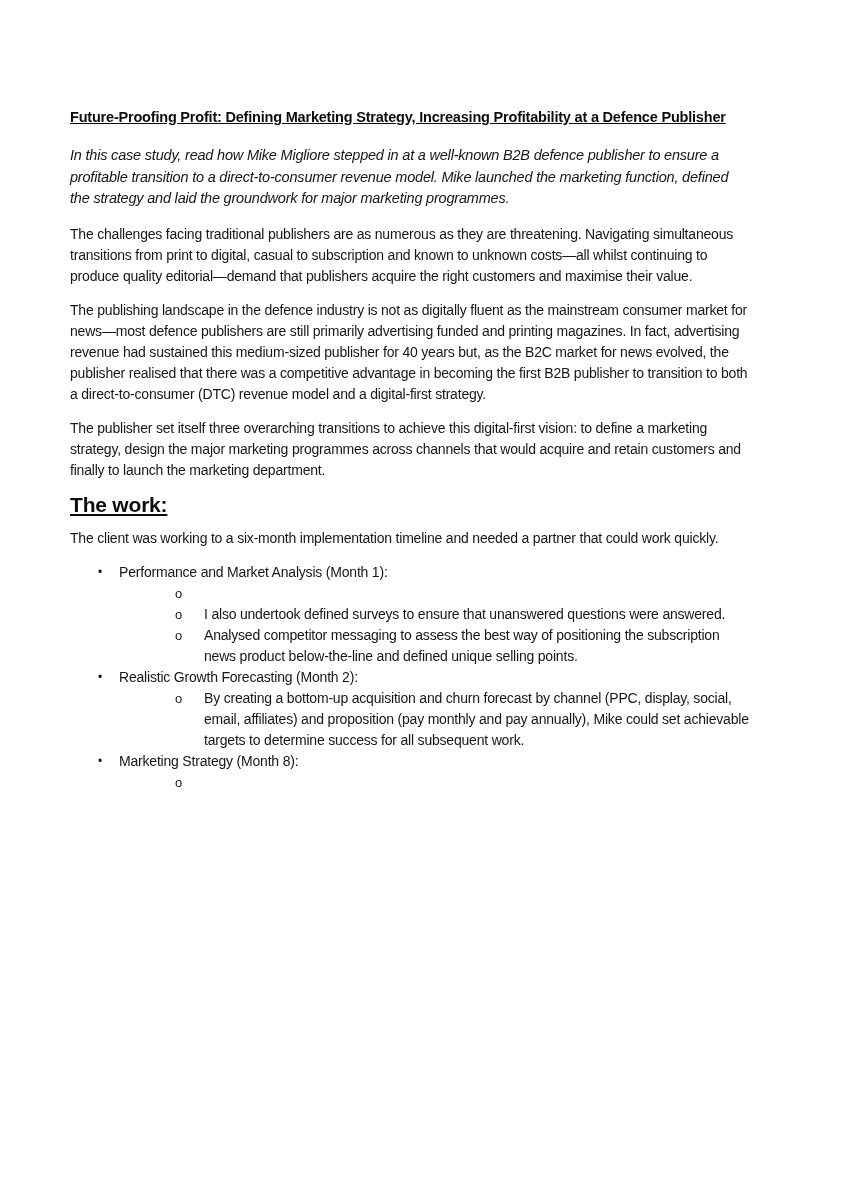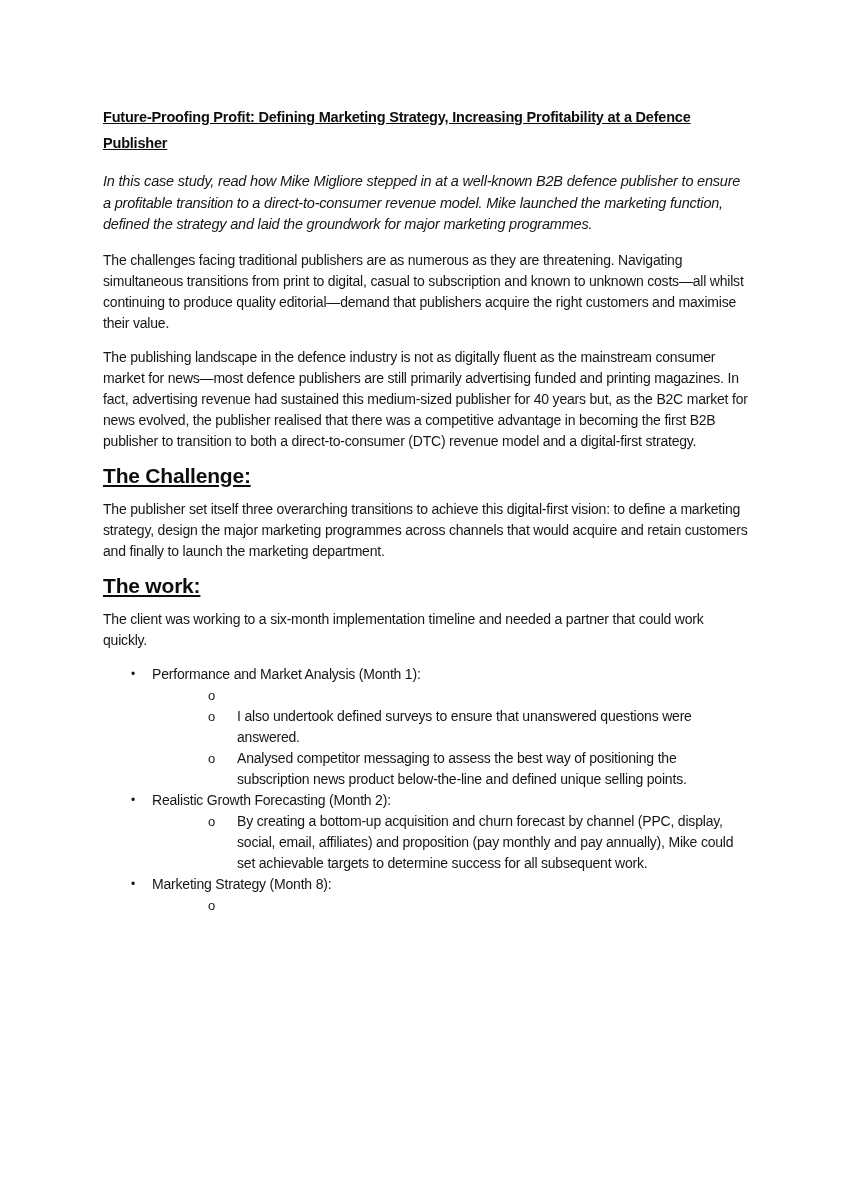--- a/index.html
+++ b/index.html
@@ -6,21 +6,21 @@
     margin: 0;
     padding: 0;
     background: #ffffff;
   }
   .page {
     position: relative;
     width: 850px;
     height: 1202px;
     background: #ffffff;
     box-sizing: border-box;
-    padding: 104px 100px 0 103px;
+    padding: 104px 100px 0 70px;
     font-family: "Liberation Sans", "DejaVu Sans", sans-serif;
     font-size: 14px;
     line-height: 21px;
     letter-spacing: -0.2px;
     color: #161616;
     overflow: hidden;
   }
   .doc-title {
     font-weight: bold;
     font-size: 14.5px;
@@ -74,21 +74,20 @@
 
 <div class="page">
 
   <h1 class="doc-title">Future-Proofing Profit: Defining Marketing Strategy, Increasing Profitability at a Defence Publisher</h1>
 
   <p class="intro">In this case study, read how Mike Migliore stepped in at a well-known B2B defence publisher to ensure a profitable transition to a direct-to-consumer revenue model. Mike launched the marketing function, defined the strategy and laid the groundwork for major marketing programmes.</p>
 
   <p class="para">The challenges facing traditional publishers are as numerous as they are threatening. Navigating simultaneous transitions from print to digital, casual to subscription and known to unknown costs—all whilst continuing to produce quality editorial—demand that publishers acquire the right customers and maximise their value.</p>
   <p class="para">The publishing landscape in the defence industry is not as digitally fluent as the mainstream consumer market for news—most defence publishers are still primarily advertising funded and printing magazines. In fact, advertising revenue had sustained this medium-sized publisher for 40 years but, as the B2C market for news evolved, the publisher realised that there was a competitive advantage in becoming the first B2B publisher to transition to both a direct-to-consumer (DTC) revenue model and a digital-first strategy.</p>
 
-  <h2 class="heading">The Challenge:</h2>
   <p class="para">The publisher set itself three overarching transitions to achieve this digital-first vision: to define a marketing strategy, design the major marketing programmes across channels that would acquire and retain customers and finally to launch the marketing department.</p>
 
   <h2 class="heading">The work:</h2>
   <p class="para">The client was working to a six-month implementation timeline and needed a partner that could work quickly.</p>
 
   <div class="list">
 
     <div class="li li1">
       <span class="marker">•</span>
       <span class="li-text">Performance and Market Analysis (Month 1):</span>

